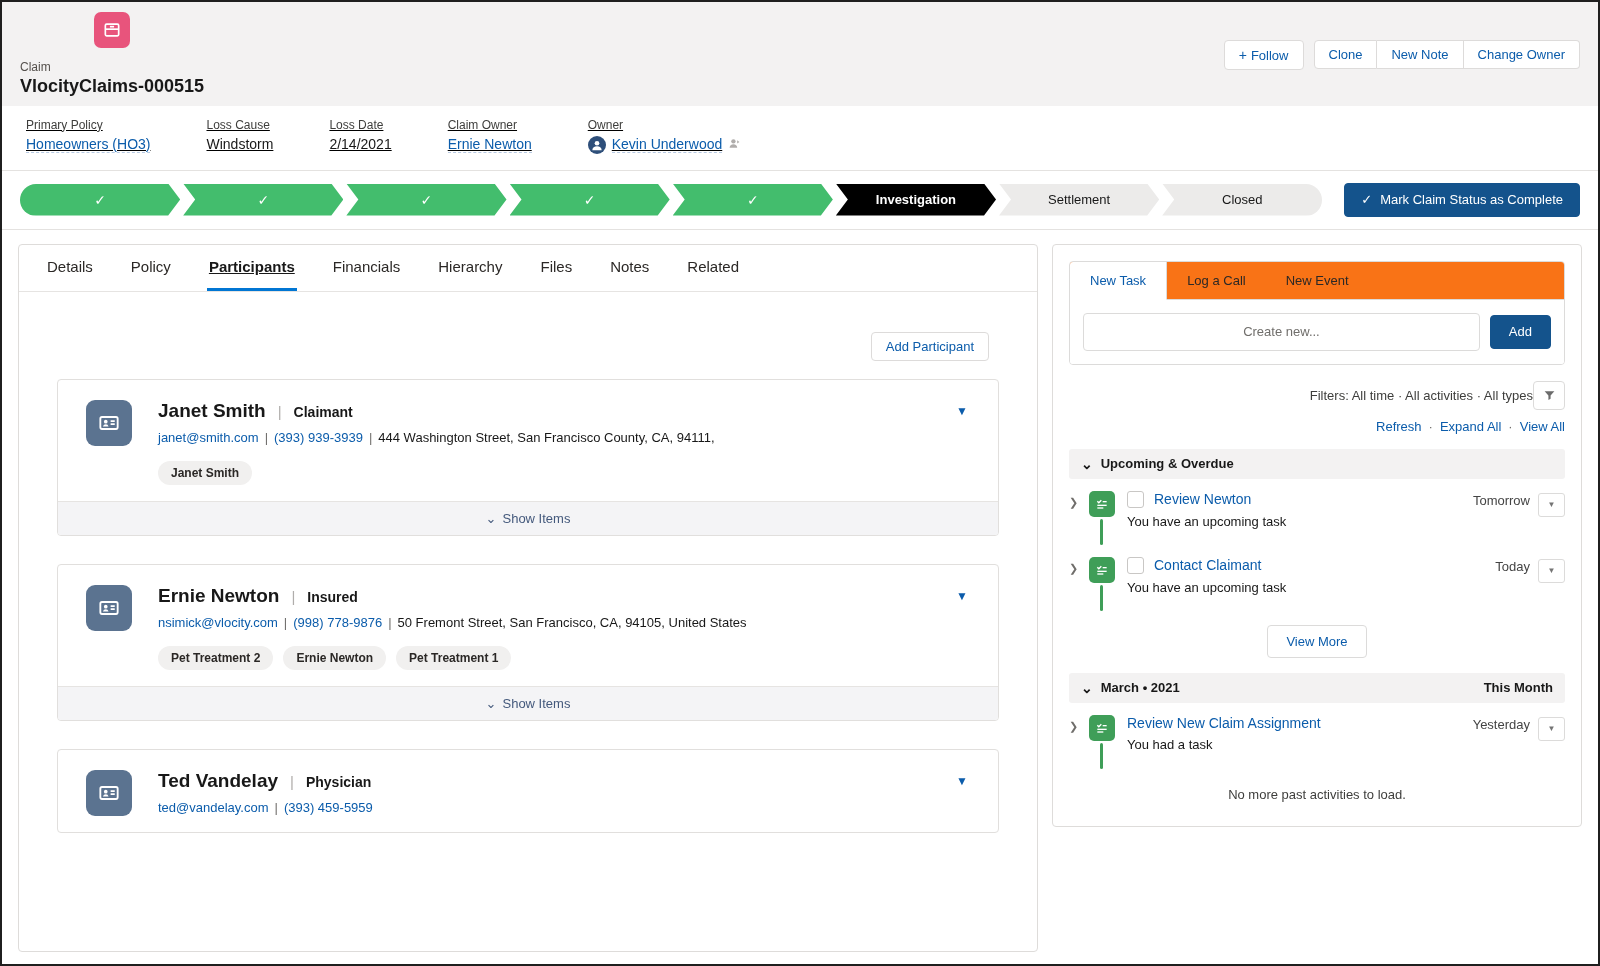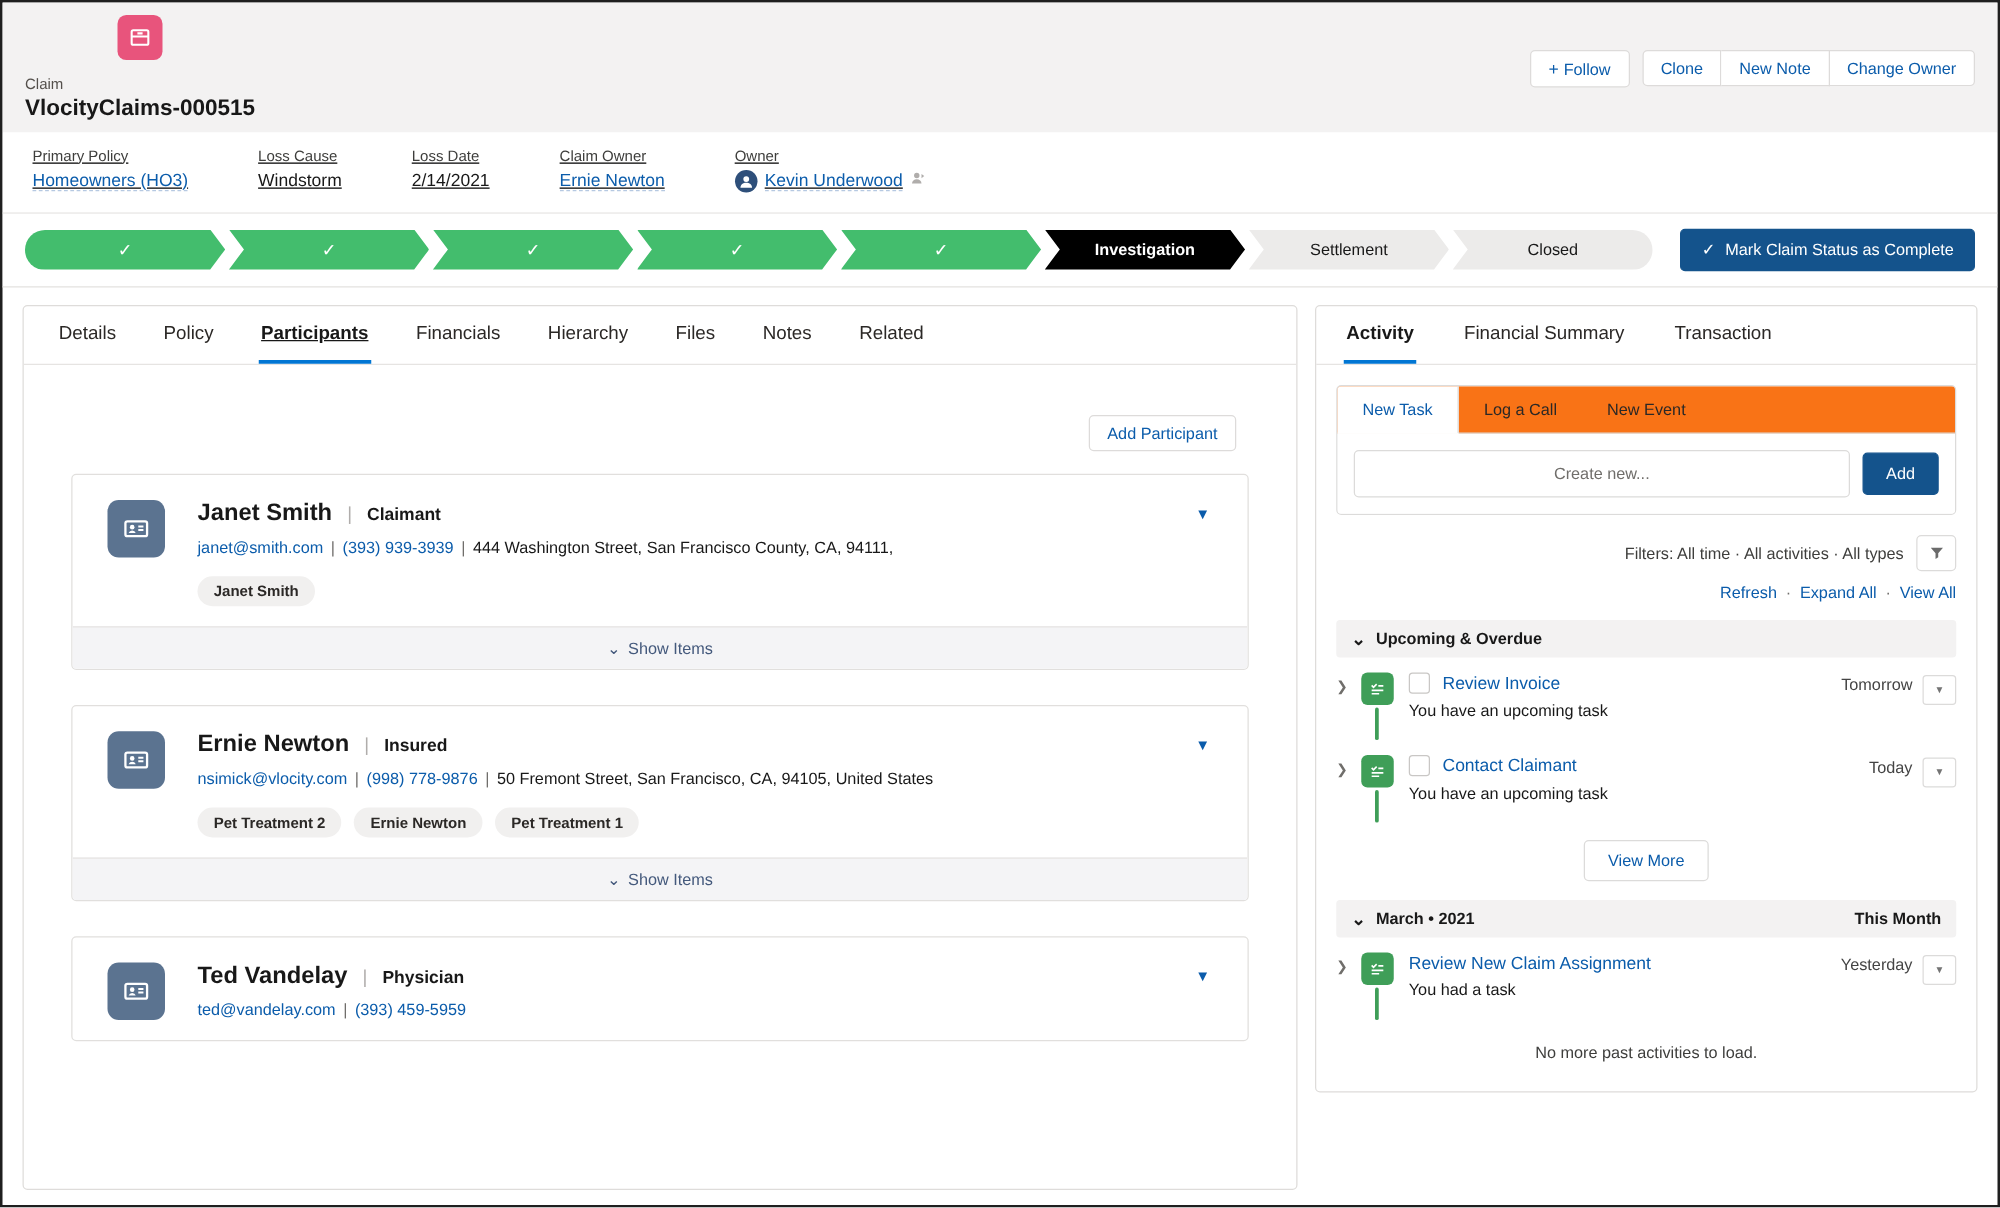--- a/index.html
+++ b/index.html
@@ -79,21 +79,21 @@
 
   .composer{margin:16px 16px 0 16px;border:1px solid #dcdbda;border-radius:4px;overflow:hidden;}
   .composer-tabs{display:flex;background:#f97316;border-bottom:1px solid #dcdbda;}
   .c-tab{padding:11px 20px;font-size:13px;color:#2b2826;cursor:pointer;}
   .c-tab.active{background:#fff;color:#0b5cab;border-right:1px solid #dcdbda;border-bottom:1px solid #fff;margin-bottom:-1px;}
   .composer-form{display:flex;align-items:center;padding:13px 13px;background:#fff;}
   .create-input{flex:1;height:34px;border:1px solid #dcdbda;border-radius:4px;text-align:center;font-size:13px;color:#444;font-family:"Liberation Sans",sans-serif;}
   .create-input::placeholder{color:#706e6b;}
   .add-btn{margin-left:10px;background:#14538c;color:#fff;border:1px solid #14538c;border-radius:4px;height:34px;padding:0 18px;font-size:13px;cursor:pointer;}
 
-  .filters-row{display:flex;justify-content:flex-end;align-items:center;gap:10px;margin:16px 16px 0 16px;font-size:13px;color:#3e3e3c;}
+  .filters-row{display:flex;justify-content:flex-end;align-items:center;margin:16px 16px 0 16px;font-size:13px;color:#3e3e3c;}
   .funnel-btn{width:32px;height:29px;border:1px solid #dcdbda;border-radius:4px;background:#fff;display:flex;align-items:center;justify-content:center;cursor:pointer;}
   .links-row{display:flex;justify-content:flex-end;align-items:center;margin:9px 16px 0 16px;font-size:13px;}
   .links-row .link + .link::before{content:"·";color:#706e6b;margin:0 7px;}
 
   .sec-header{margin:15px 16px 0 16px;background:#f3f2f2;border-radius:3px;padding:7px 12px;display:flex;align-items:center;gap:8px;font-size:13px;font-weight:bold;color:#181818;cursor:pointer;}
   .sec-header .chev{font-size:14px;color:#181818;}
   .sec-right{margin-left:auto;font-weight:bold;}
 
   .task{display:flex;margin:12px 16px 0 16px;}
   .t-expand{width:20px;padding-top:5px;color:#706e6b;font-size:11px;cursor:pointer;}
@@ -324,25 +324,20 @@
               </div>
             </div>
             <div class="p-dd">▼</div>
           </div>
         </div>
 
       </div>
     </div>
 
     <div class="card-panel right-panel">
-      <div class="r-tabs">
-        <div class="r-tab active">Activity</div>
-        <div class="r-tab">Financial Summary</div>
-        <div class="r-tab">Transaction</div>
-      </div>
 
       <div class="composer">
         <div class="composer-tabs">
           <div class="c-tab active">New Task</div>
           <div class="c-tab">Log a Call</div>
           <div class="c-tab">New Event</div>
         </div>
         <div class="composer-form">
           <input class="create-input" type="text" placeholder="Create new..." style="">
           <button class="add-btn">Add</button>
@@ -378,21 +373,21 @@
                 <line x1="13" y1="8.5" x2="19" y2="8.5" stroke="#fff" stroke-width="2"></line>
                 <line x1="5" y1="14" x2="19" y2="14" stroke="#fff" stroke-width="2"></line>
                 <line x1="5" y1="18" x2="14" y2="18" stroke="#fff" stroke-width="2"></line>
               </svg>
           </div>
           <div class="t-line"></div>
         </div>
         <div class="t-body">
           <div class="t-title-row">
             <span class="t-check"></span>
-            <a class="t-title link">Review Invoice</a>
+            <a class="t-title link">Review Newton</a>
           </div>
           <div class="t-desc">You have an upcoming task</div>
         </div>
         <div class="t-right">
           <span class="t-date">Tomorrow</span>
           <span class="t-dd">▼</span>
         </div>
       </div>
 
       <div class="task">

